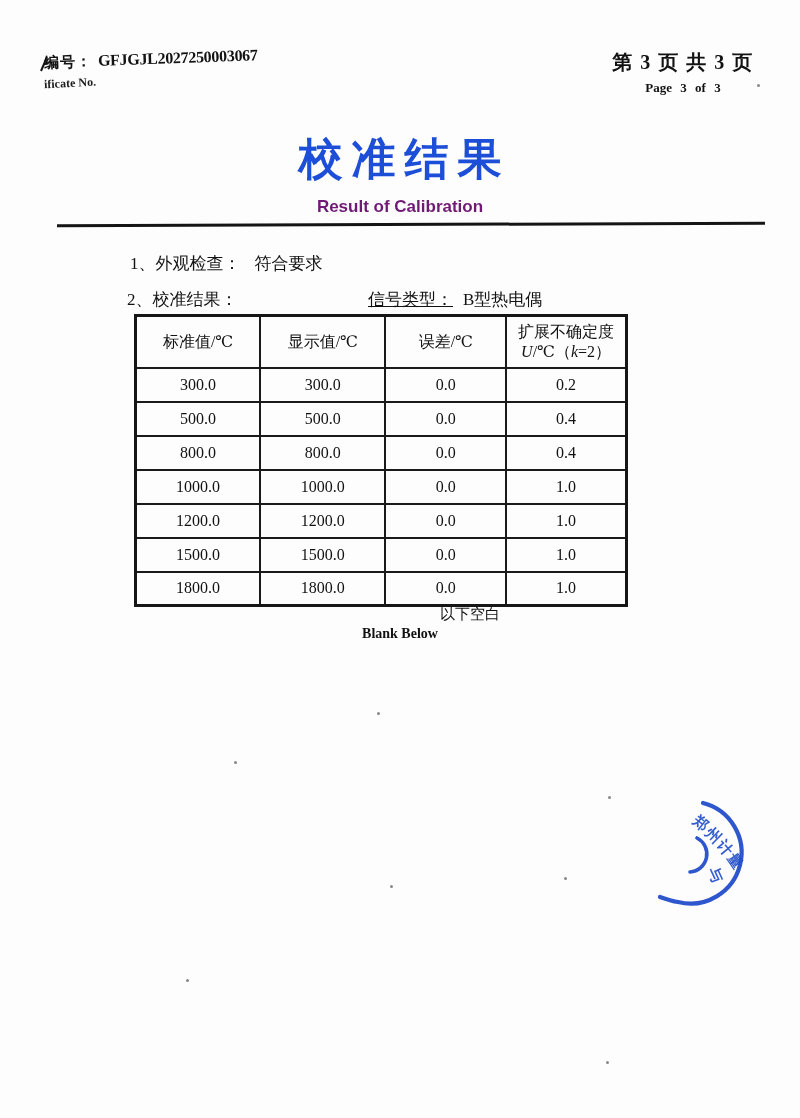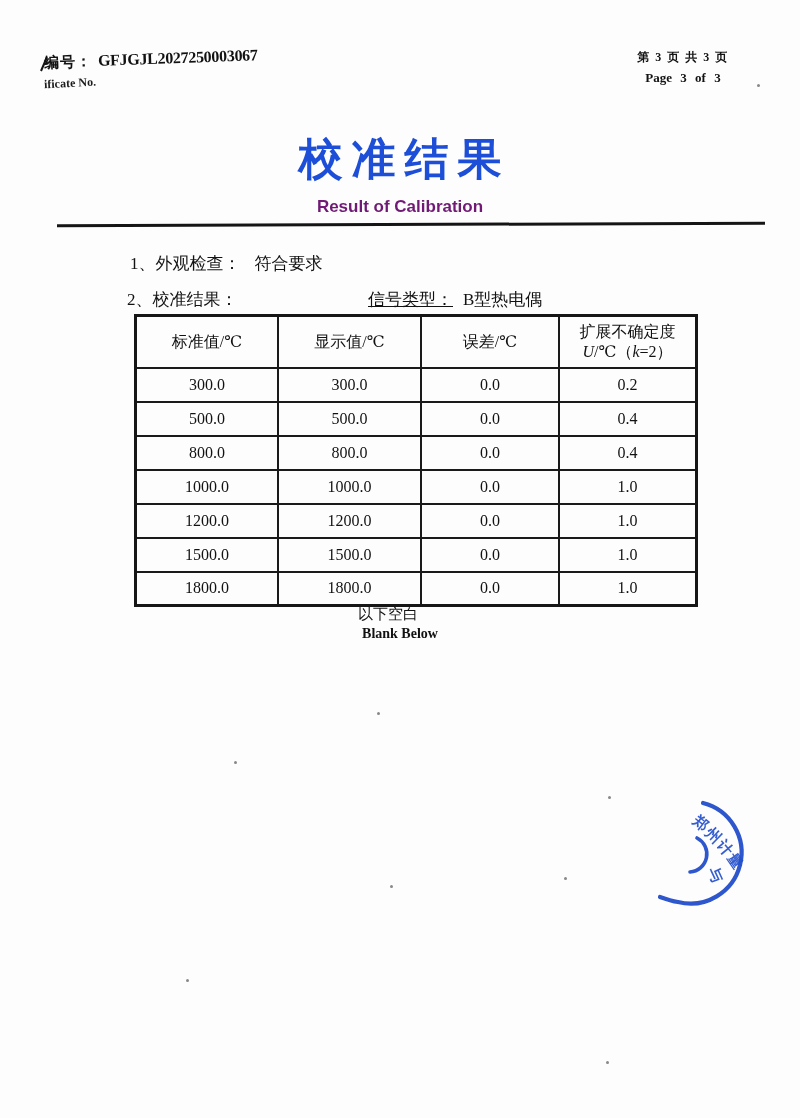--- a/index.html
+++ b/index.html
@@ -12,21 +12,21 @@
   }
   
   .cert-block { position:absolute; left:44px; top:50px; transform:rotate(-2deg); white-space:nowrap; }
   .cert-line1 { font-size:15px; font-weight:bold; }
   .cert-label { letter-spacing:1px; }
   .cert-number { font-size:16px; font-weight:bold; letter-spacing:-0.3px; margin-left:6px; }
   .cert-line2 { position:absolute; left:44px; top:76px; font-size:12px; font-weight:bold;
                 transform:rotate(-3deg); color:#1c1c1c; }
   .cert-fragment { position:absolute; left:38px; top:54px; }
   .pagination { position:absolute; left:608px; top:49px; width:150px; text-align:center; }
-  .page-cn { font-size:12px; font-weight:bold; letter-spacing:1.5px; white-space:nowrap; }
+  .page-cn { font-size:20px; font-weight:bold; letter-spacing:1.5px; white-space:nowrap; }
   .page-en { font-size:13px; font-weight:bold; margin-top:4px; word-spacing:5px; }
   
   .title {
     position:absolute; left:0; top:130px; width:100%; text-align:center;
     font-family:"Liberation Sans","DejaVu Sans",sans-serif;
     font-size:44px; font-weight:bold; letter-spacing:9px; text-indent:9px; color:#1d4ed8;
   }
   .subtitle {
     position:absolute; left:0; top:197px; width:100%; text-align:center;
     font-family:"Liberation Sans","DejaVu Sans",sans-serif;
@@ -36,34 +36,34 @@
           background:#151515; transform:rotate(-0.22deg); }
   
   .item1 { position:absolute; left:130px; top:252px; font-size:17px; white-space:nowrap; }
   .item1 .val { margin-left:14px; }
   .item2 { position:absolute; left:127px; top:288px; width:600px; height:24px; font-size:17px; }
   .item2 .lbl { position:absolute; left:0; top:0; white-space:nowrap; }
   .item2 .sig-lbl { position:absolute; left:241px; top:0; white-space:nowrap;text-decoration:underline; }
   .item2 .sig-val { position:absolute; left:336px; top:0; white-space:nowrap; }
   
   table.results {
-    position:absolute; left:134px; top:314px; width:564px;
+    position:absolute; left:134px; top:314px; width:494px;
     border-collapse:collapse; table-layout:fixed;
     border:3px solid #161616;
   }
   table.results th, table.results td {
     border:2px solid #1a1a1a; text-align:center; vertical-align:middle;
     font-weight:normal; padding:0;
   }
   table.results th { height:52px; font-size:16px; line-height:20px; }
   table.results td { height:34px; font-size:16px; font-family:"Liberation Serif","DejaVu Serif",serif; }
   .c1{width:25.4%} .c2{width:25.5%} .c3{width:24.6%} .c4{width:24.5%}
   .ital { font-style:italic; font-family:"Liberation Serif","DejaVu Serif",serif; }
   
-  .blank-cn { position:absolute; left:288px; top:605px; width:200px; text-align:center; font-size:15px; }
+  .blank-cn { position:absolute; left:300px; top:605px; width:200px; text-align:right; font-size:15px; }
   .blank-en { position:absolute; left:300px; top:626px; width:200px; text-align:center;
               font-size:14px; font-weight:bold; }
   
   .stamp { position:absolute; left:640px; top:785px; width:160px; height:130px; }
   .stamp text {
     font-family:"Liberation Serif","DejaVu Serif",serif;
     font-size:15px; font-weight:bold;
   }
   
   .speck { position:absolute; width:3px; height:3px; border-radius:50%;

